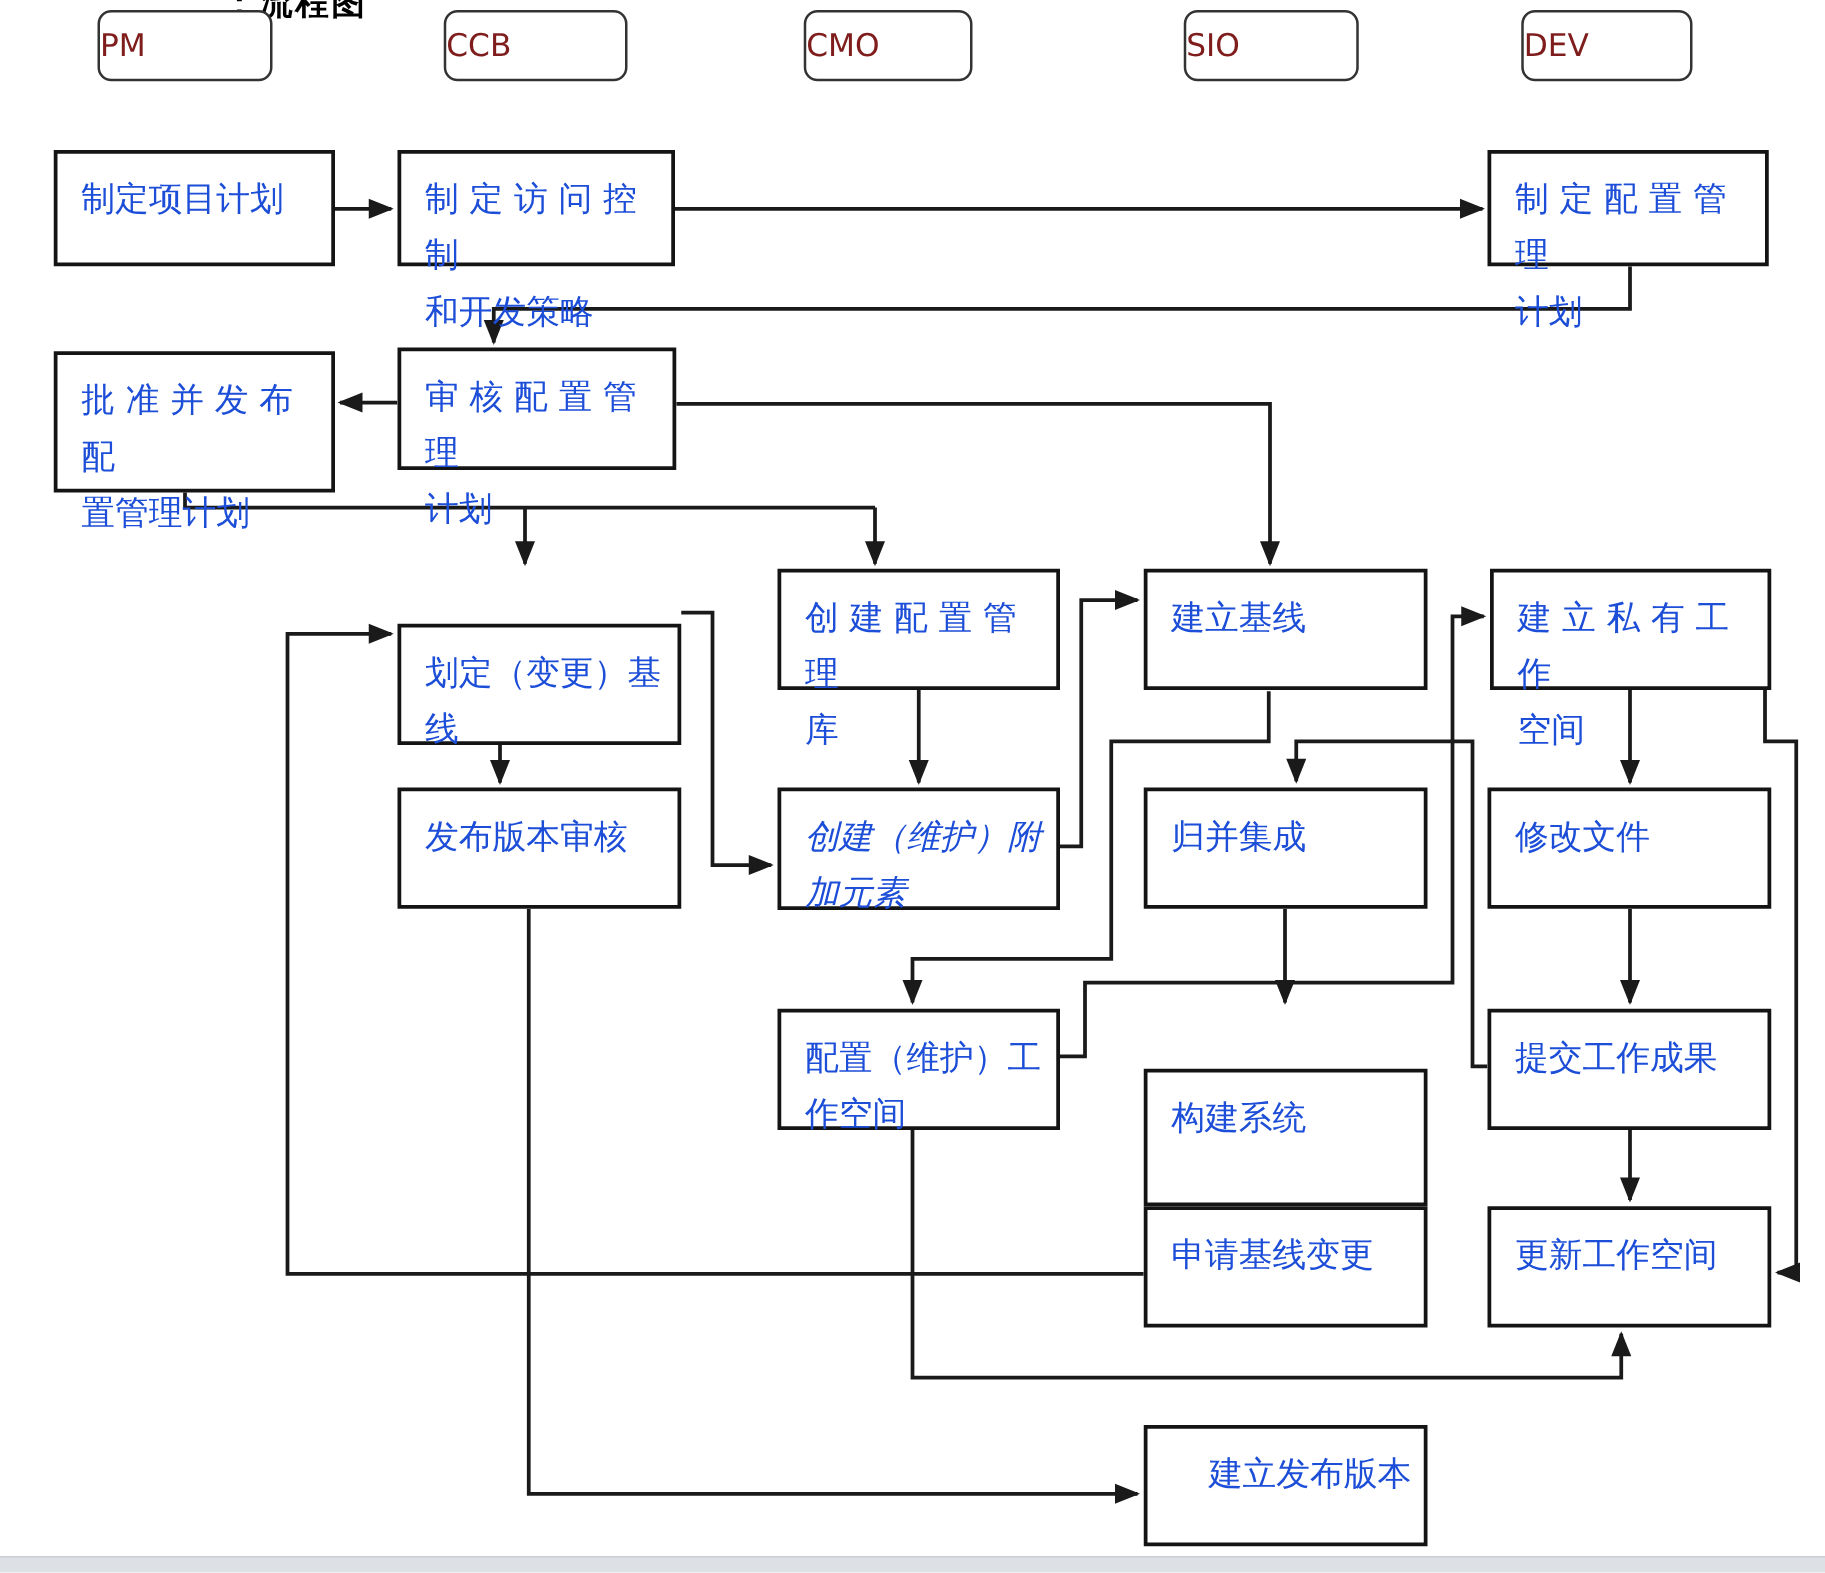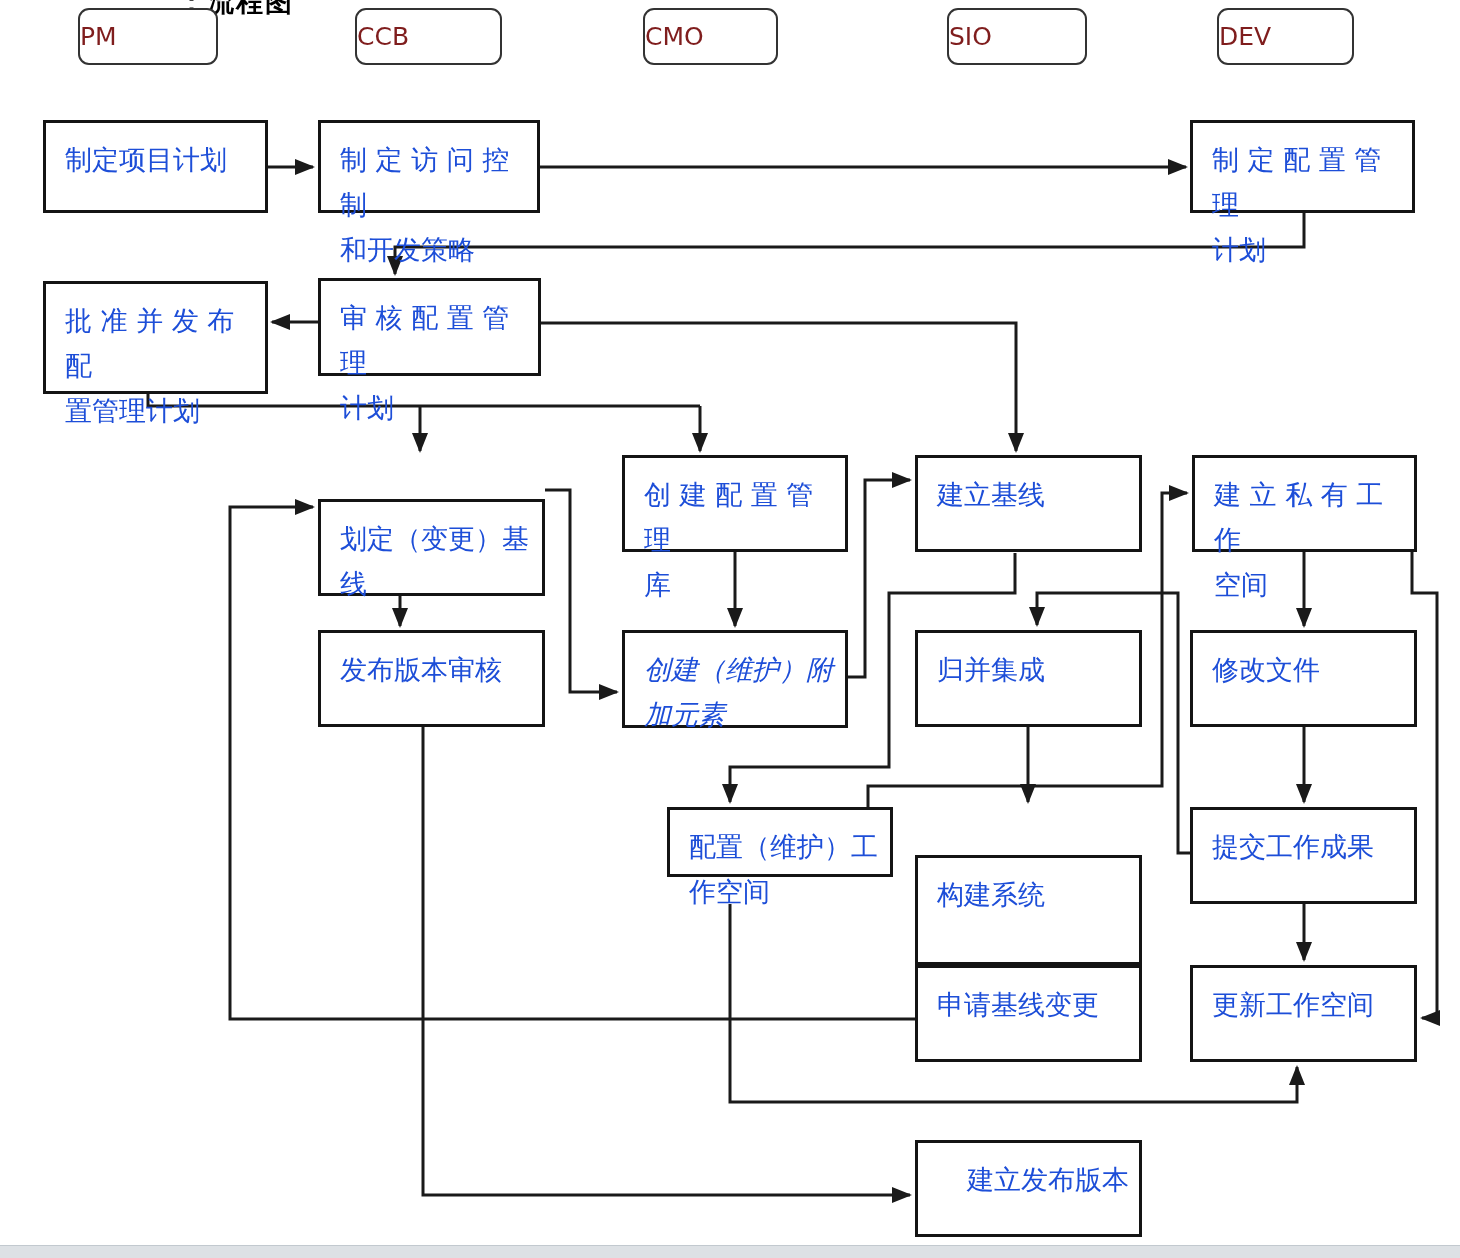--- a/index.html
+++ b/index.html
@@ -95,21 +95,21 @@
       <div class="flow-node" style="left: 622px; top: 455px; width: 226px; height: 97px;">创 建 配 置 管 理
 库</div>
       <div class="flow-node" style="left: 915px; top: 455px; width: 227px; height: 97px;">建立基线</div>
       <div class="flow-node" style="left: 1192px; top: 455px; width: 225px; height: 97px;">建 立 私 有 工 作
 空间</div>
       <div class="flow-node" style="left: 318px; top: 630px; width: 227px; height: 97px;">发布版本审核</div>
       <div class="flow-node" style="left: 622px; top: 630px; width: 226px; height: 98px; font-style: italic;">创建（维护）附
 加元素</div>
       <div class="flow-node" style="left: 915px; top: 630px; width: 227px; height: 97px;">归并集成</div>
       <div class="flow-node" style="left: 1190px; top: 630px; width: 227px; height: 97px;">修改文件</div>
-      <div class="flow-node" style="left: 622px; top: 807px; width: 226px; height: 70px; margin-left: 45px;">配置（维护）工
+      <div class="flow-node" style="left: 622px; top: 807px; width: 226px; height: 97px;">配置（维护）工
 作空间</div>
       <div class="flow-node" style="left: 915px; top: 855px; width: 227px; height: 110px;">构建系统</div>
       <div class="flow-node" style="left: 1190px; top: 807px; width: 227px; height: 97px;">提交工作成果</div>
       <div class="flow-node" style="left: 915px; top: 965px; width: 227px; height: 97px;">申请基线变更</div>
       <div class="flow-node" style="left: 1190px; top: 965px; width: 227px; height: 97px;">更新工作空间</div>
       <div class="flow-node" style="left: 915px; top: 1140px; width: 227px; height: 97px; text-align: right;">建立发布版本</div>
     </div>
   <div class="bottom-bar"></div>
 </div>
 

